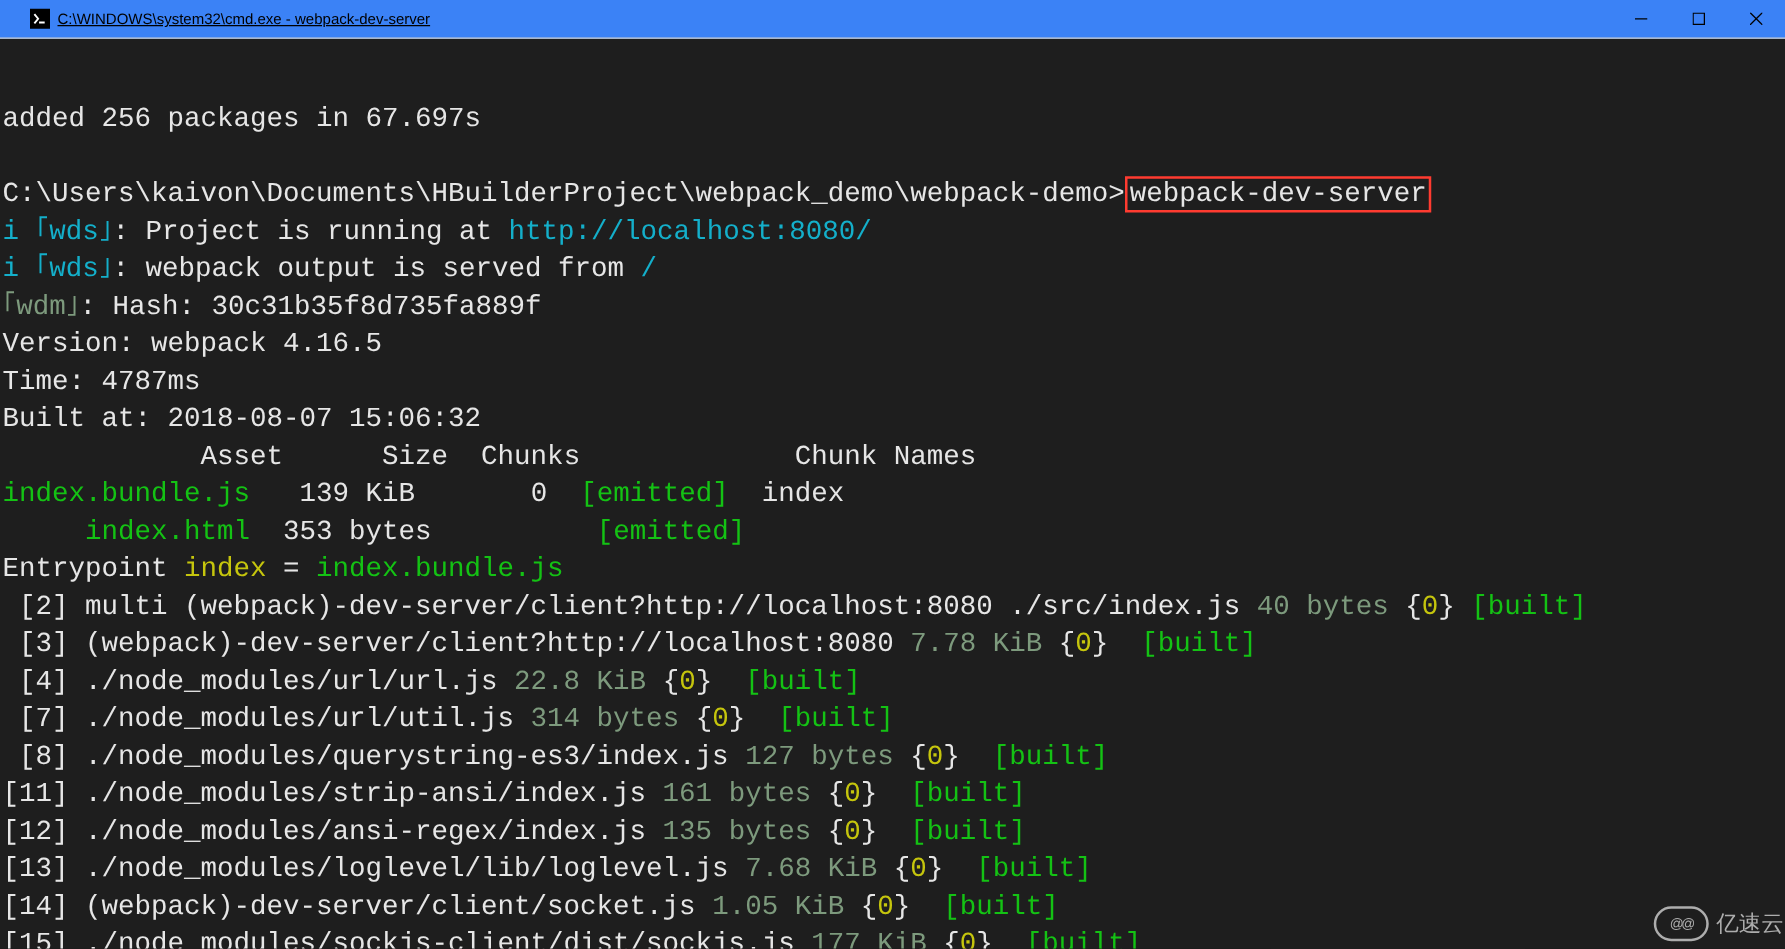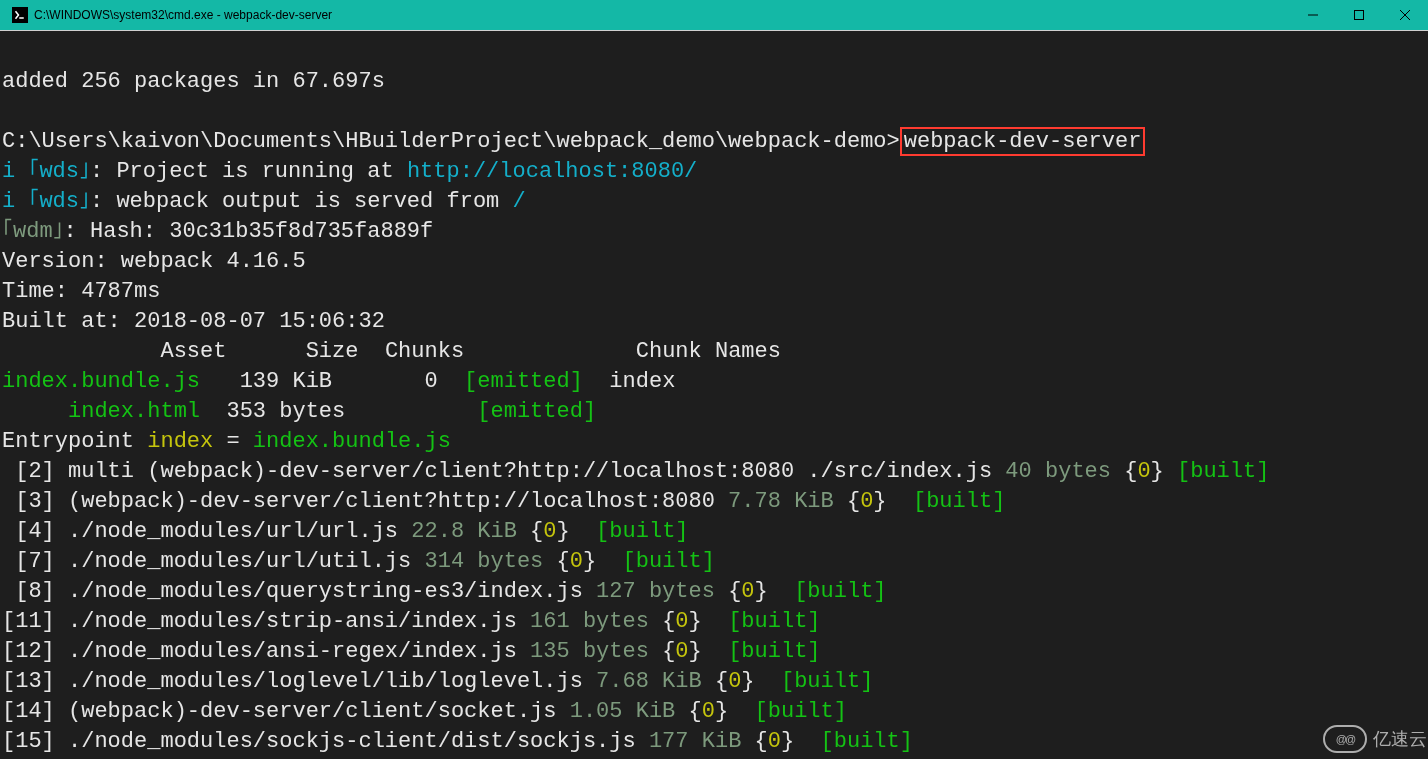--- a/index.html
+++ b/index.html
@@ -7,26 +7,27 @@
   body {
     width: 1428px;
     height: 759px;
     font-family: "Segoe UI", Tahoma, sans-serif;
     background: #1e1e1e;
     overflow: hidden;
     position: relative;
   }
   .titlebar {
     height: 31px;
-    background: #14b8a6;
+    background: #3b82f6;
     border-bottom: 1px solid #d0d0d0;
     display: flex;
     align-items: center;
-    padding-left: 12px;
+    padding-left: 24px;
     position: relative;
+    text-decoration: underline;
   }
   .titlebar .icon-cmd {
     width: 16px; height: 16px; margin-right: 6px;
     background: #000;
     display: inline-flex; align-items: center; justify-content: center;
   }
   .titlebar .icon-cmd svg { width: 12px; height: 12px; }
   .titlebar .title {
     font-size: 12px;
     color: #000;
@@ -41,21 +42,21 @@
     font-size: 10px; color: #000;
   }
 
   .terminal {
     background: #1e1e1e;
     color: #e6e6e6;
     font-family: "NSimSun","SimSun","Consolas","Courier New",monospace;
     font-size: 22px;
     line-height: 30px;
     white-space: pre;
-    padding: 6px 0 0 2px;
+    padding: 20px 0 0 2px;
     height: calc(759px - 31px);
     overflow: hidden;
     letter-spacing: 0px;
   }
   .c-white { color: #e6e6e6; }
   .c-cyan { color: #14afca; }
   .c-green { color: #14c214; }
   .c-yellow { color: #c5c50d; }
   .c-dim { color: #7d9a7d; }
   .boxed {

